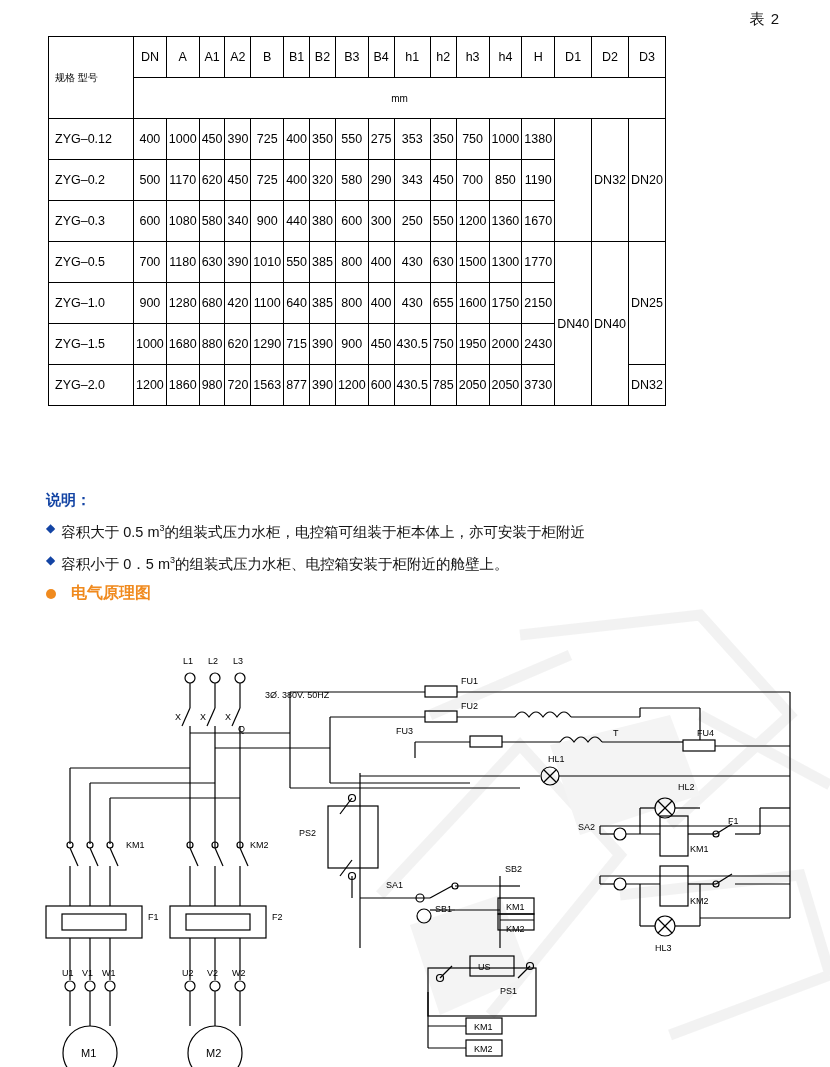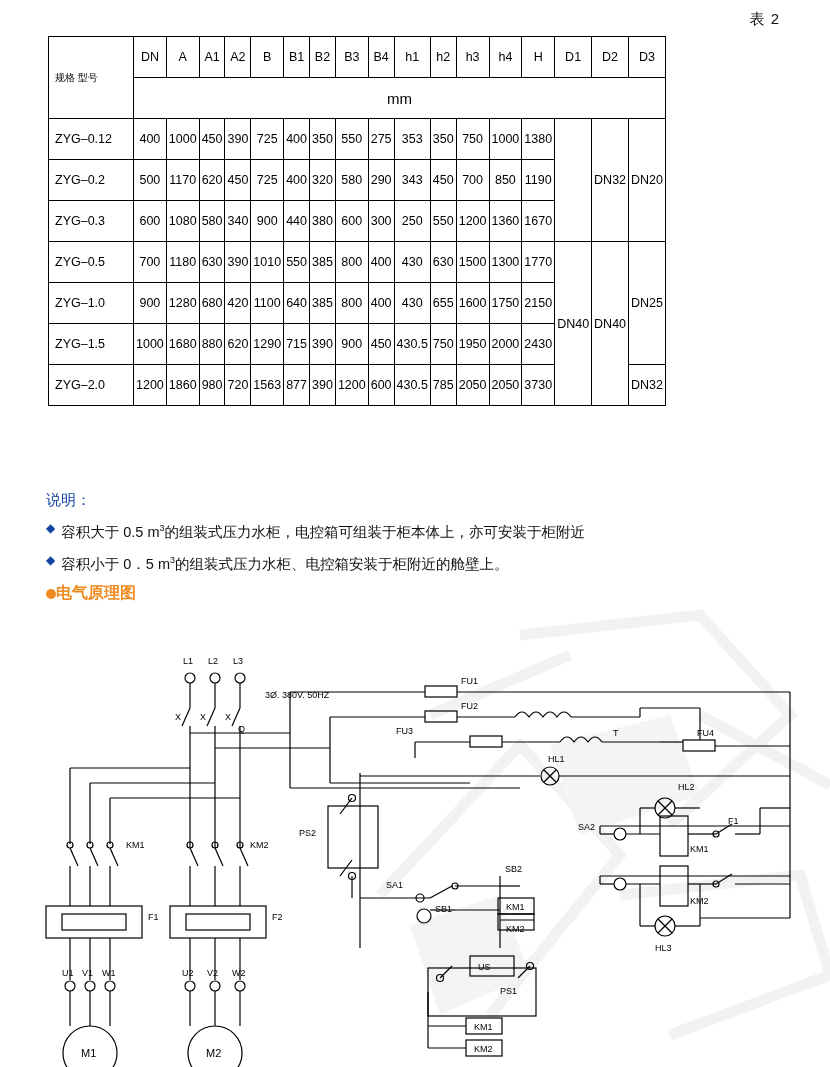--- a/index.html
+++ b/index.html
@@ -39,39 +39,39 @@
     font-weight:normal;
     height:40px;
     padding:0 2px;
     white-space:nowrap;
   }
   table.spec .col-model{width:76px;text-align:left;padding-left:6px;}
   table.spec .hdr-model{
     text-align:left;padding-left:6px;
     font-size:10px;
   }
-  .mm-row td{height:26px;font-size:15px;}
+  .mm-row td{height:26px;font-size:10px;}
   .hdr td{height:28px;}
 
   
   .notes{
     position:absolute;left:46px;top:487px;width:740px;
     font-size:14.5px;line-height:26px;color:#111;
   }
-  .notes .title{color:#1344a4;font-weight:normal;font-size:15px;}
+  .notes .title{color:#1344a4;font-weight:bold;font-size:15px;}
   .note-line{display:flex;align-items:flex-start;gap:6px;margin-top:2px;}
   .dia{color:#1344a4;font-size:12px;line-height:26px;}
   .note-txt{flex:1;}
   .note-txt .cont{display:block;padding-left:18px;}
   sup{font-size:9px;vertical-align:super;}
 
   
   .sec-head{
     position:absolute;left:46px;top:583px;
-    display:flex;align-items:center;gap:0;text-align:center;
+    display:flex;align-items:center;gap:15px;text-align:center;
   }
   .sec-dot{
     width:10px;height:10px;border-radius:50%;
     background:#f08a1e;display:inline-block;
   }
   .sec-label{color:#f08a1e;font-size:16px;font-weight:bold;}
 
   
   .schem{position:absolute;left:0;top:648px;width:830px;height:455px;}
   .schem svg{display:block;}

